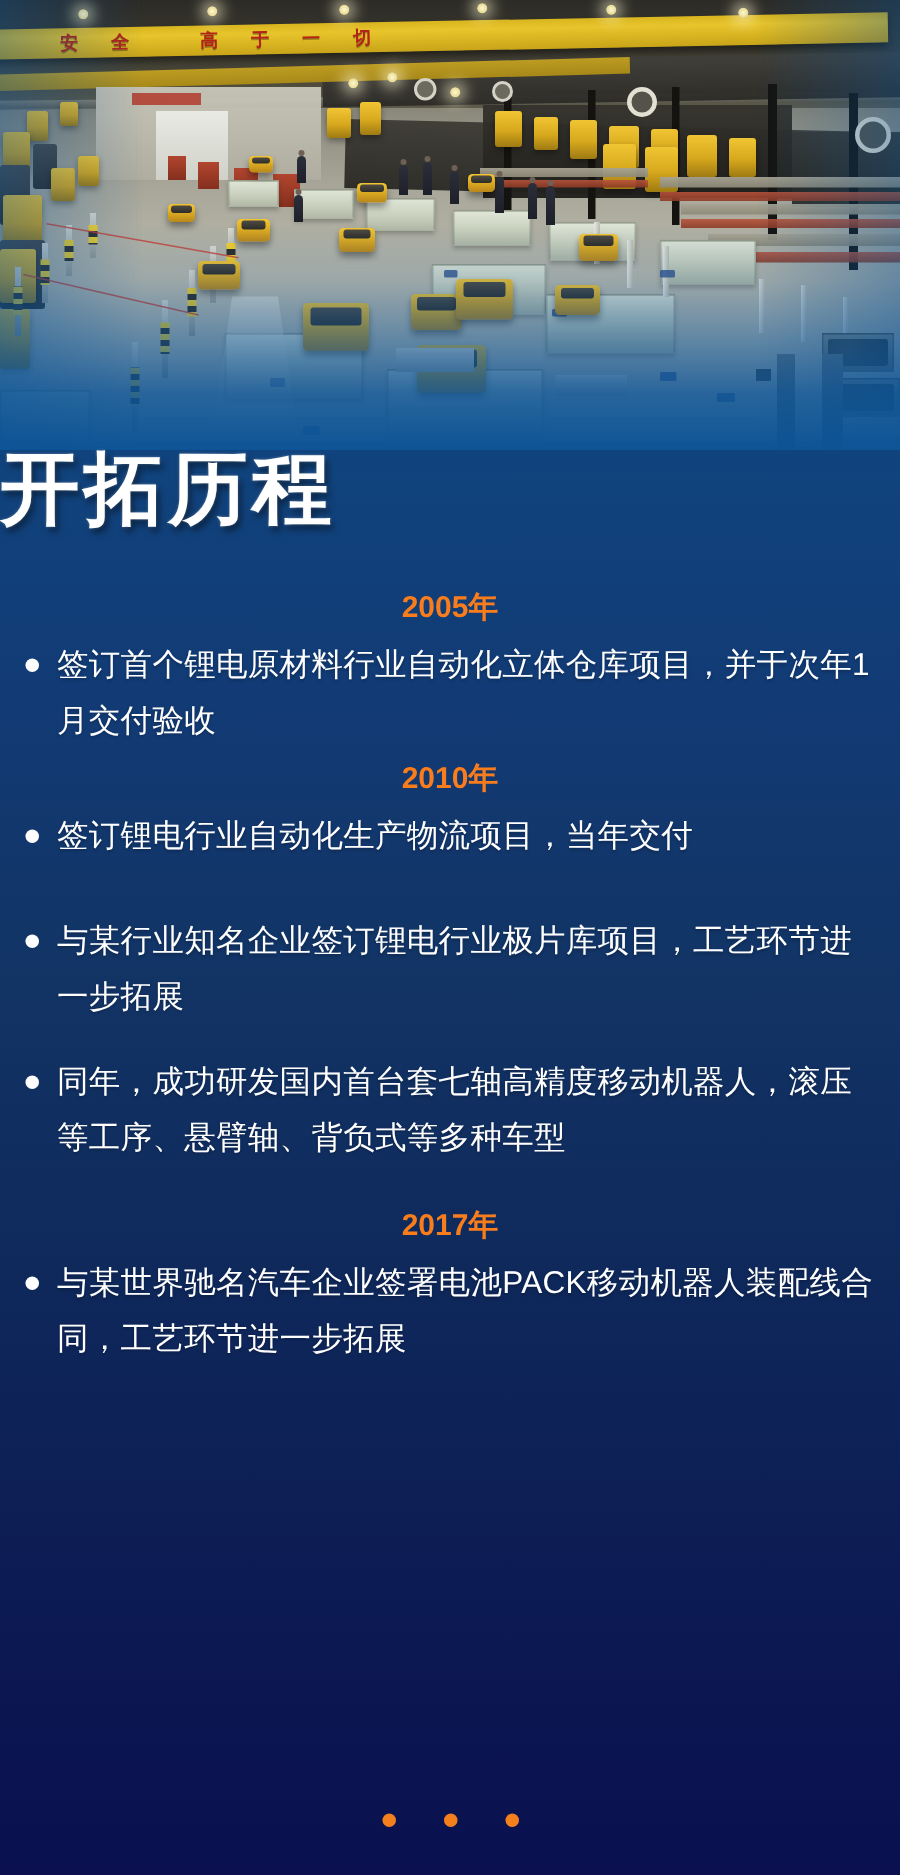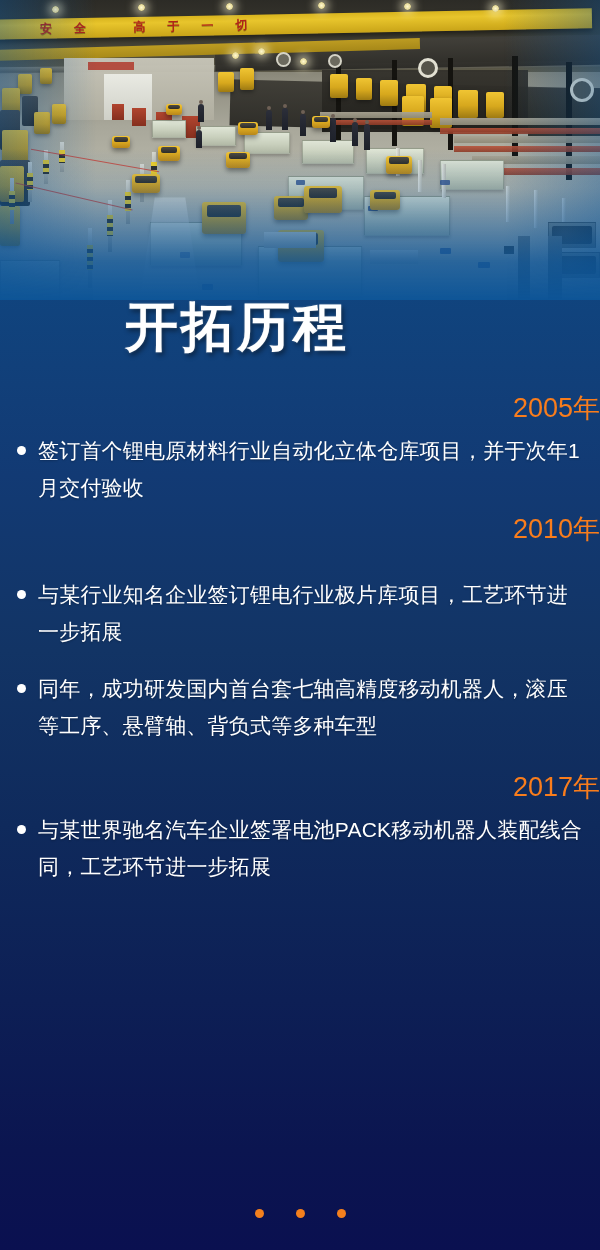--- a/index.html
+++ b/index.html
@@ -184,21 +184,21 @@
     background:linear-gradient(90deg,
       rgba(13,84,150,.42) 0%,
       rgba(13,84,150,0) 16%,
       rgba(13,84,150,0) 84%,
       rgba(13,84,150,.38) 100%);
   }
 
   
   .title-wrap {
     position:absolute; top:300px; left:0; width:474px;
-    text-align:center; z-index:5;
+    text-align:left; z-index:5;
   }
   .title {
     display:inline-block;
     font-size:53px;
     font-weight:bold;
     color:#ffffff;
     letter-spacing:3px;
     line-height:1;
     text-shadow:
       2px 3px 5px rgba(0,0,0,.45),
@@ -206,24 +206,24 @@
   }
 
   
   .content {
     position:absolute; top:395px; left:0;
     width:600px;
     z-index:4;
   }
   .entry { margin-bottom:0; }
   .year {
-    text-align:right;
+    text-align:center;
     color:#f97d1c;
-    font-size:27px;
-    font-weight:normal;
+    font-size:20px;
+    font-weight:bold;
     line-height:1;
     letter-spacing:0px;
   }
   .bullets { padding:0 14px 0 16px; }
   .bullet {
     position:relative;
     color:#ffffff;
     font-size:21px;
     font-weight:500;
     line-height:37px;
@@ -445,20 +445,26 @@
       <div class="bullets y-gap">
         <div class="bullet">
           <span class="dot"></span>
           <span>签订首个锂电原材料行业自动化立体仓库项目，并于次年1月交付验收</span>
         </div>
       </div>
     </div>
 
     <div class="entry sp-2010">
       <div class="year">2010年</div>
+      <div class="bullets y-gap">
+        <div class="bullet">
+          <span class="dot"></span>
+          <span>签订锂电行业自动化生产物流项目，当年交付</span>
+        </div>
+      </div>
     </div>
 
 
     <div class="entry sp-2016">
       <div class="bullets y-gap">
         <div class="bullet">
           <span class="dot"></span>
           <span>与某行业知名企业签订锂电行业极片库项目，工艺环节进一步拓展</span>
         </div>
         <div class="bullet b-gap">

